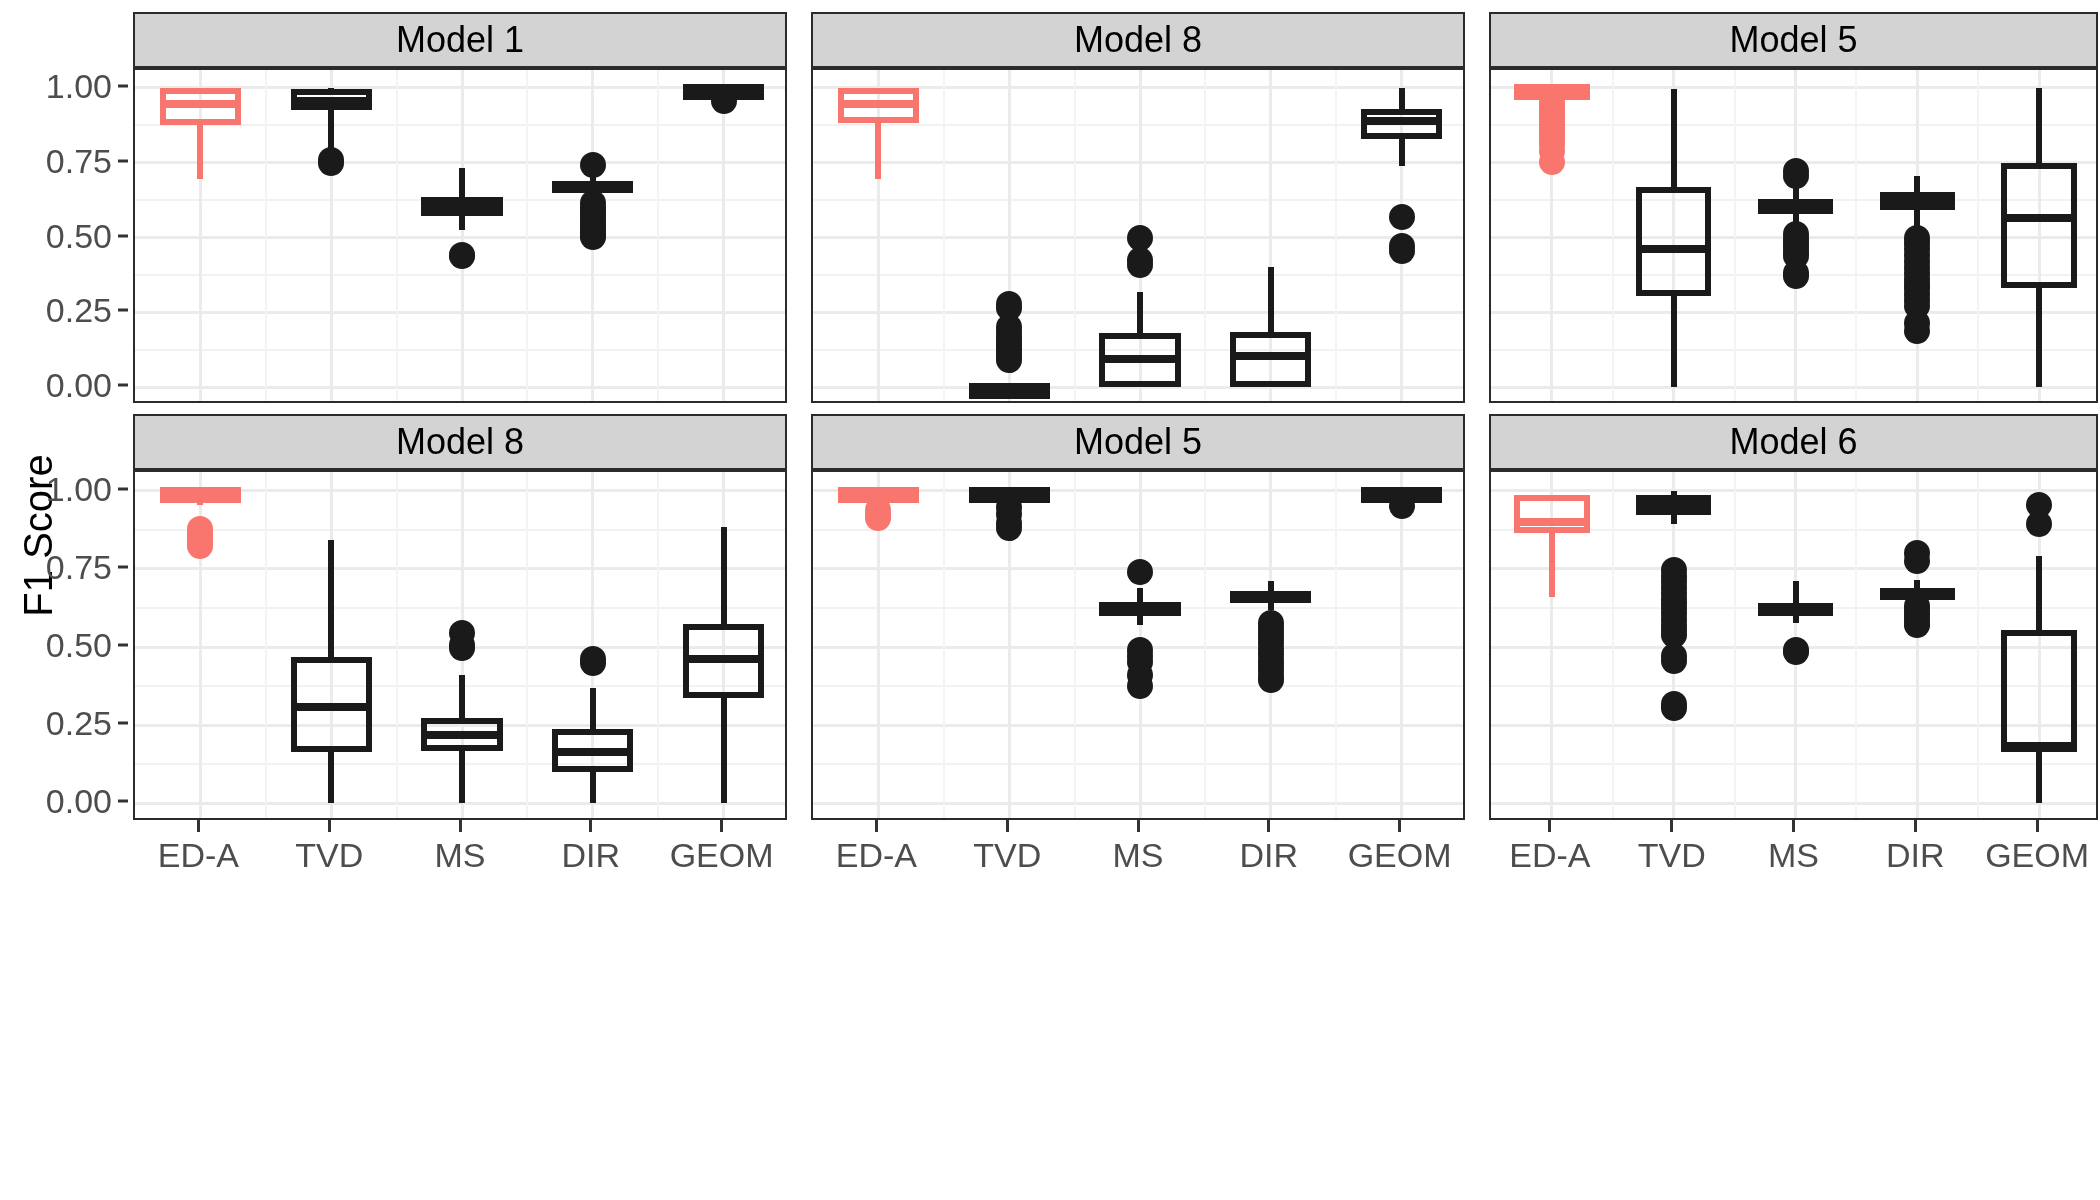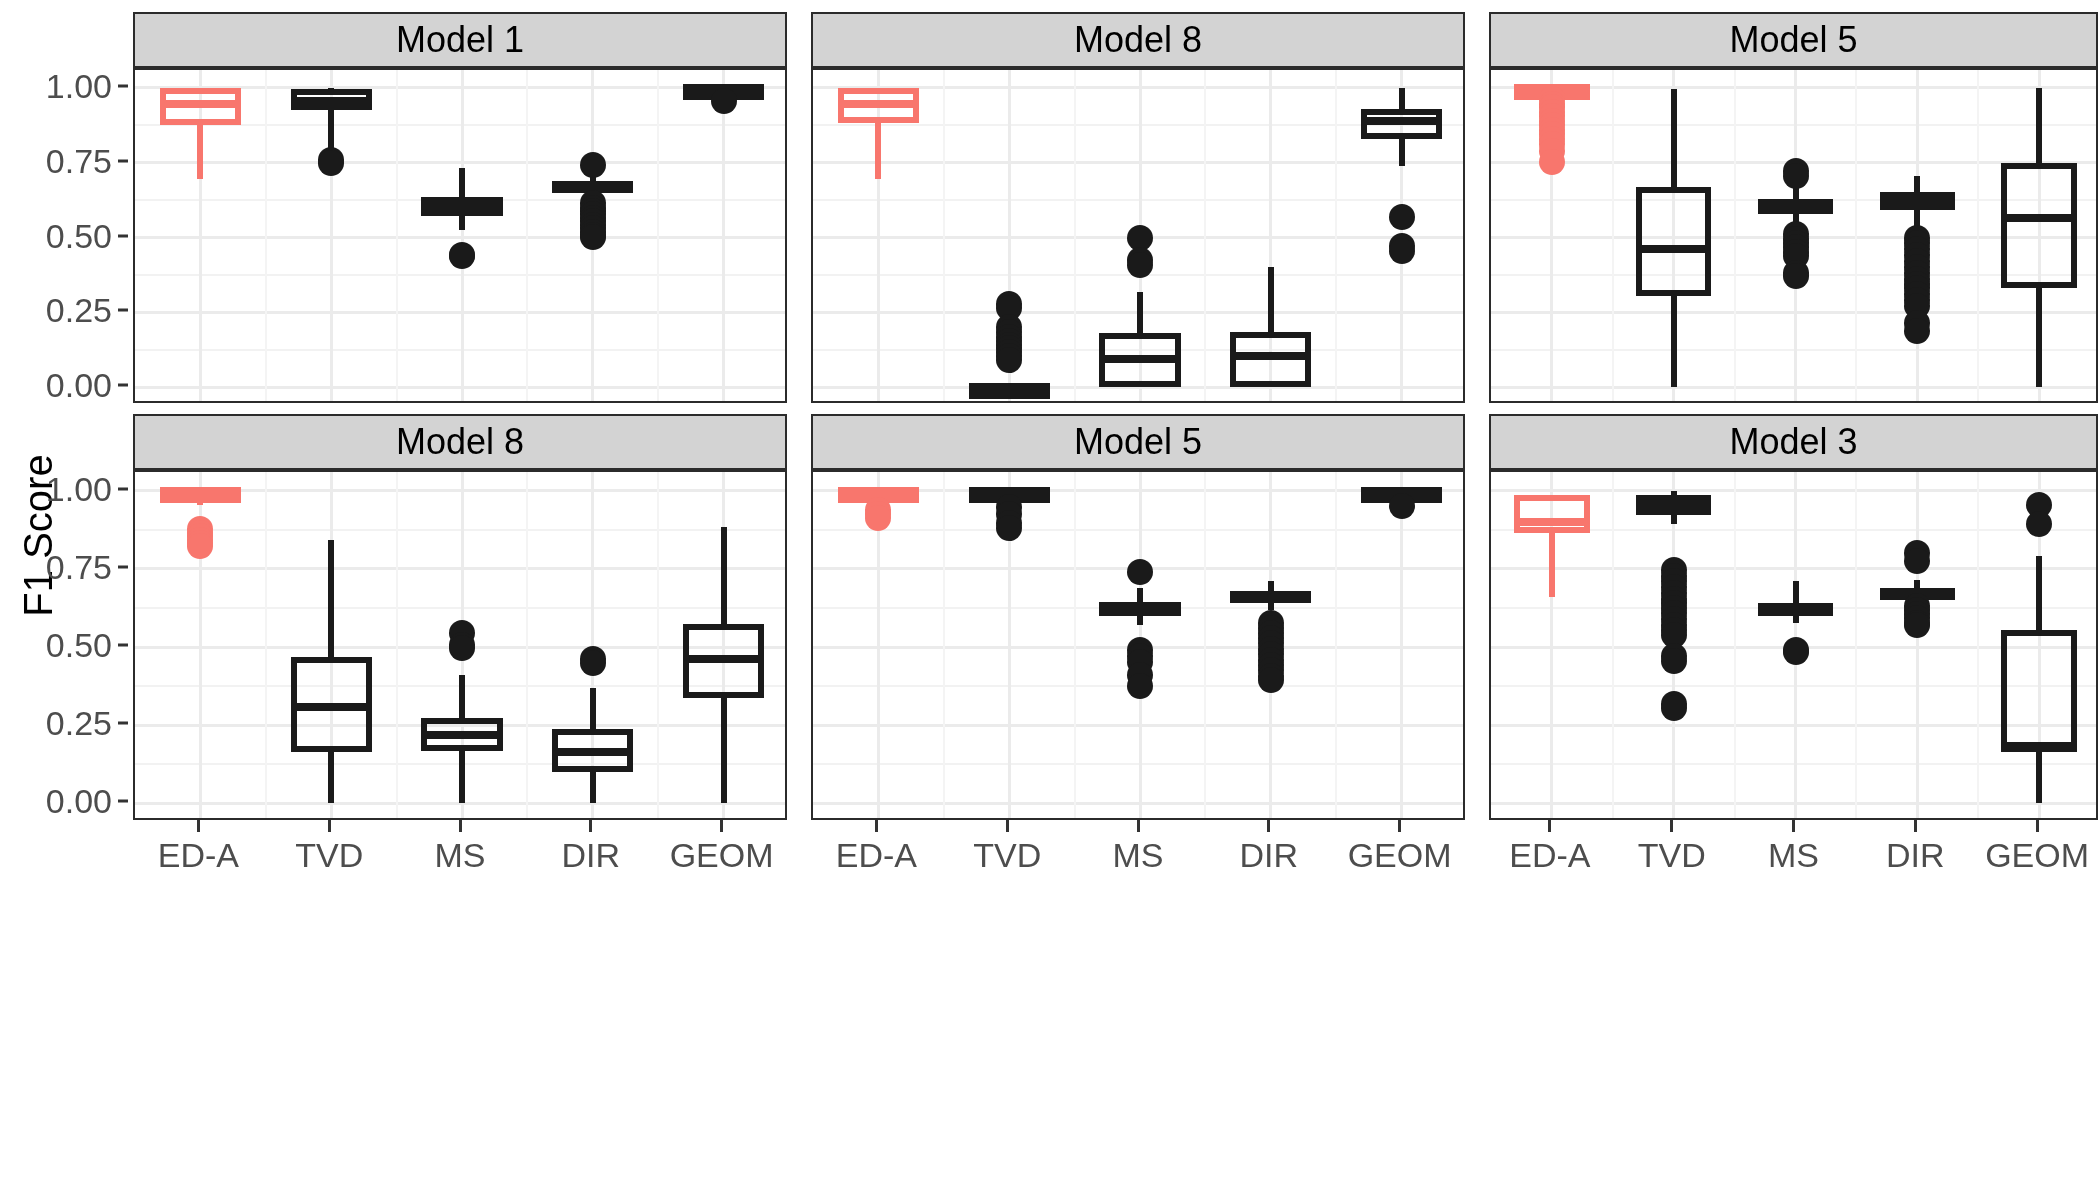--- a/index.html
+++ b/index.html
@@ -475,21 +475,21 @@
             <div class="bx-out" style="left: 444.8px; top: 194.812px; width: 26px; height: 26px; background: rgb(26, 26, 26);"></div>
           </div>
           <div style="position: absolute; left: 0px; top: 0px; width: 100%; height: 100%;">
             <div class="bx-box" style="left: 548.052px; top: 18.75px; width: 81.096px; height: 6px; border: 6px solid rgb(26, 26, 26);"></div>
             <div class="bx-med" style="left: 548.052px; top: 14.75px; width: 81.096px; height: 8px; background: rgb(26, 26, 26);"></div>
             <div class="bx-out" style="left: 575.6px; top: 20.75px; width: 26px; height: 26px; background: rgb(26, 26, 26);"></div>
           </div>
         </div>
       </div>
       <div class="panel" style="left: 1489px; top: 414px; width: 609px; height: 406px;">
-        <div class="strip">Model 3</div>
+        <div class="strip">Model 6</div>
         <div class="plotarea" style="top: 56px; height: 350px;">
           <div class="gmajor" style="top: 329.75px;"></div>
           <div class="gmajor" style="top: 251.625px;"></div>
           <div class="gmajor" style="top: 173.5px;"></div>
           <div class="gmajor" style="top: 95.375px;"></div>
           <div class="gmajor" style="top: 17.25px;"></div>
           <div class="gminor" style="top: 291.188px;"></div>
           <div class="gminor" style="top: 213.062px;"></div>
           <div class="gminor" style="top: 134.938px;"></div>
           <div class="gminor" style="top: 56.8125px;"></div>

